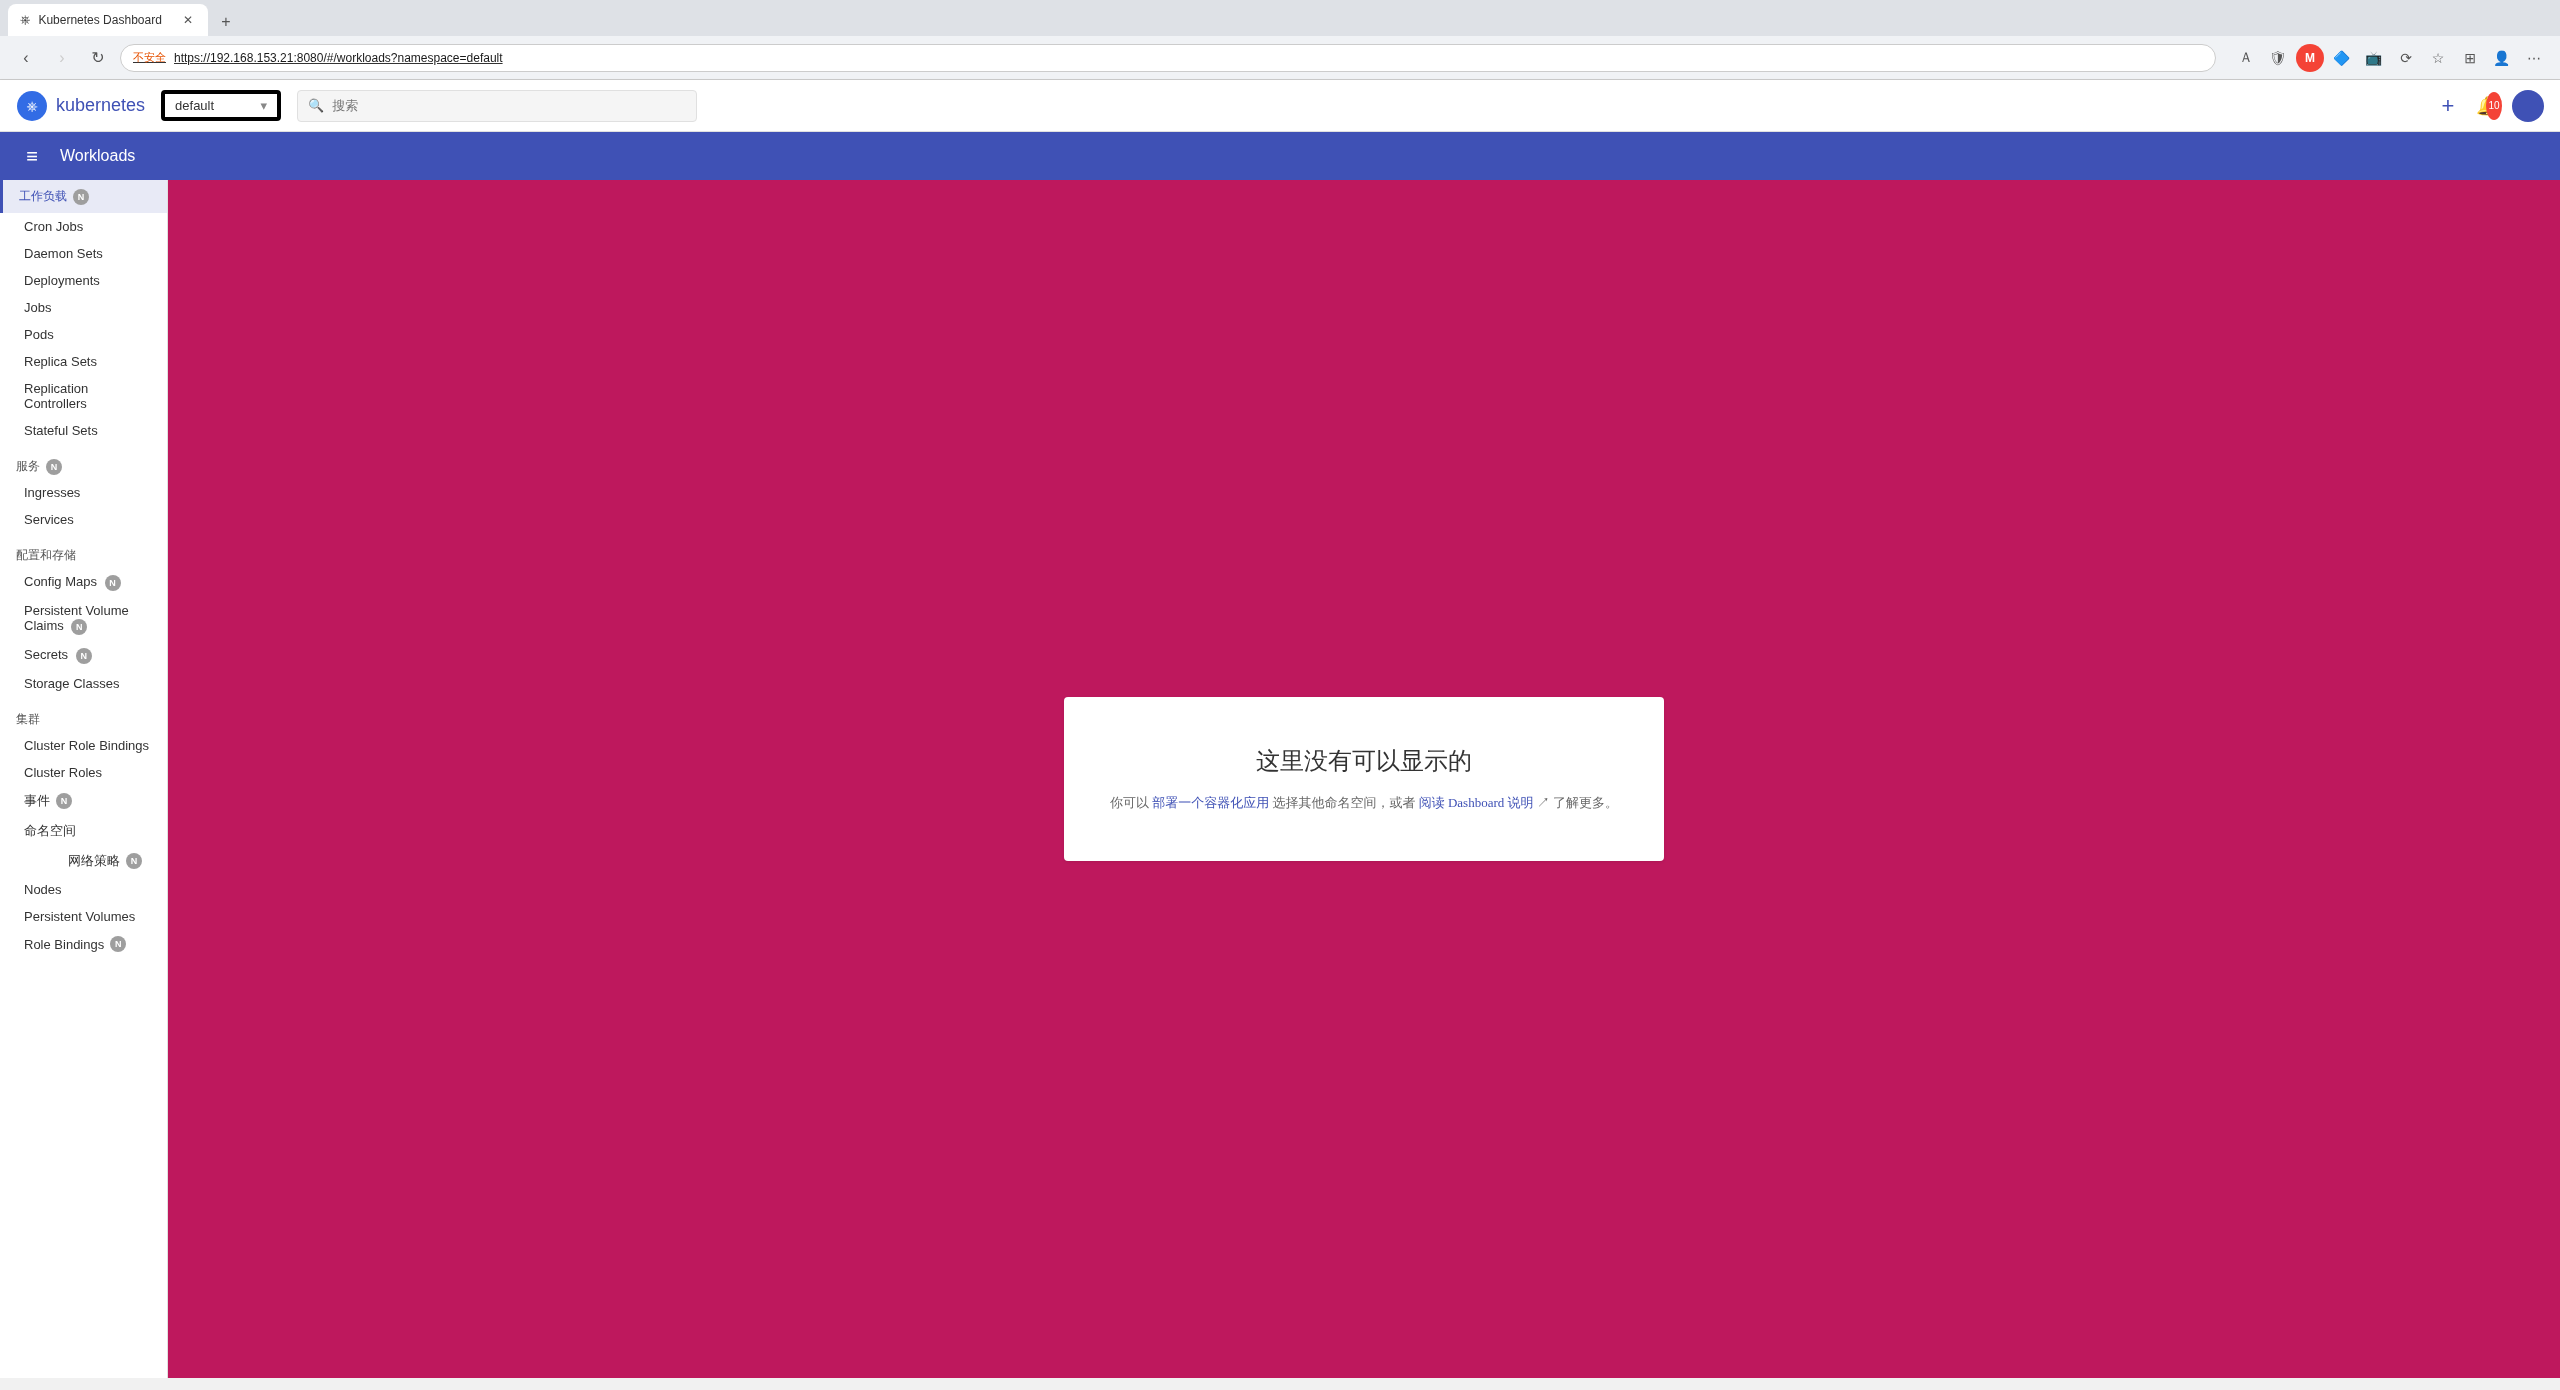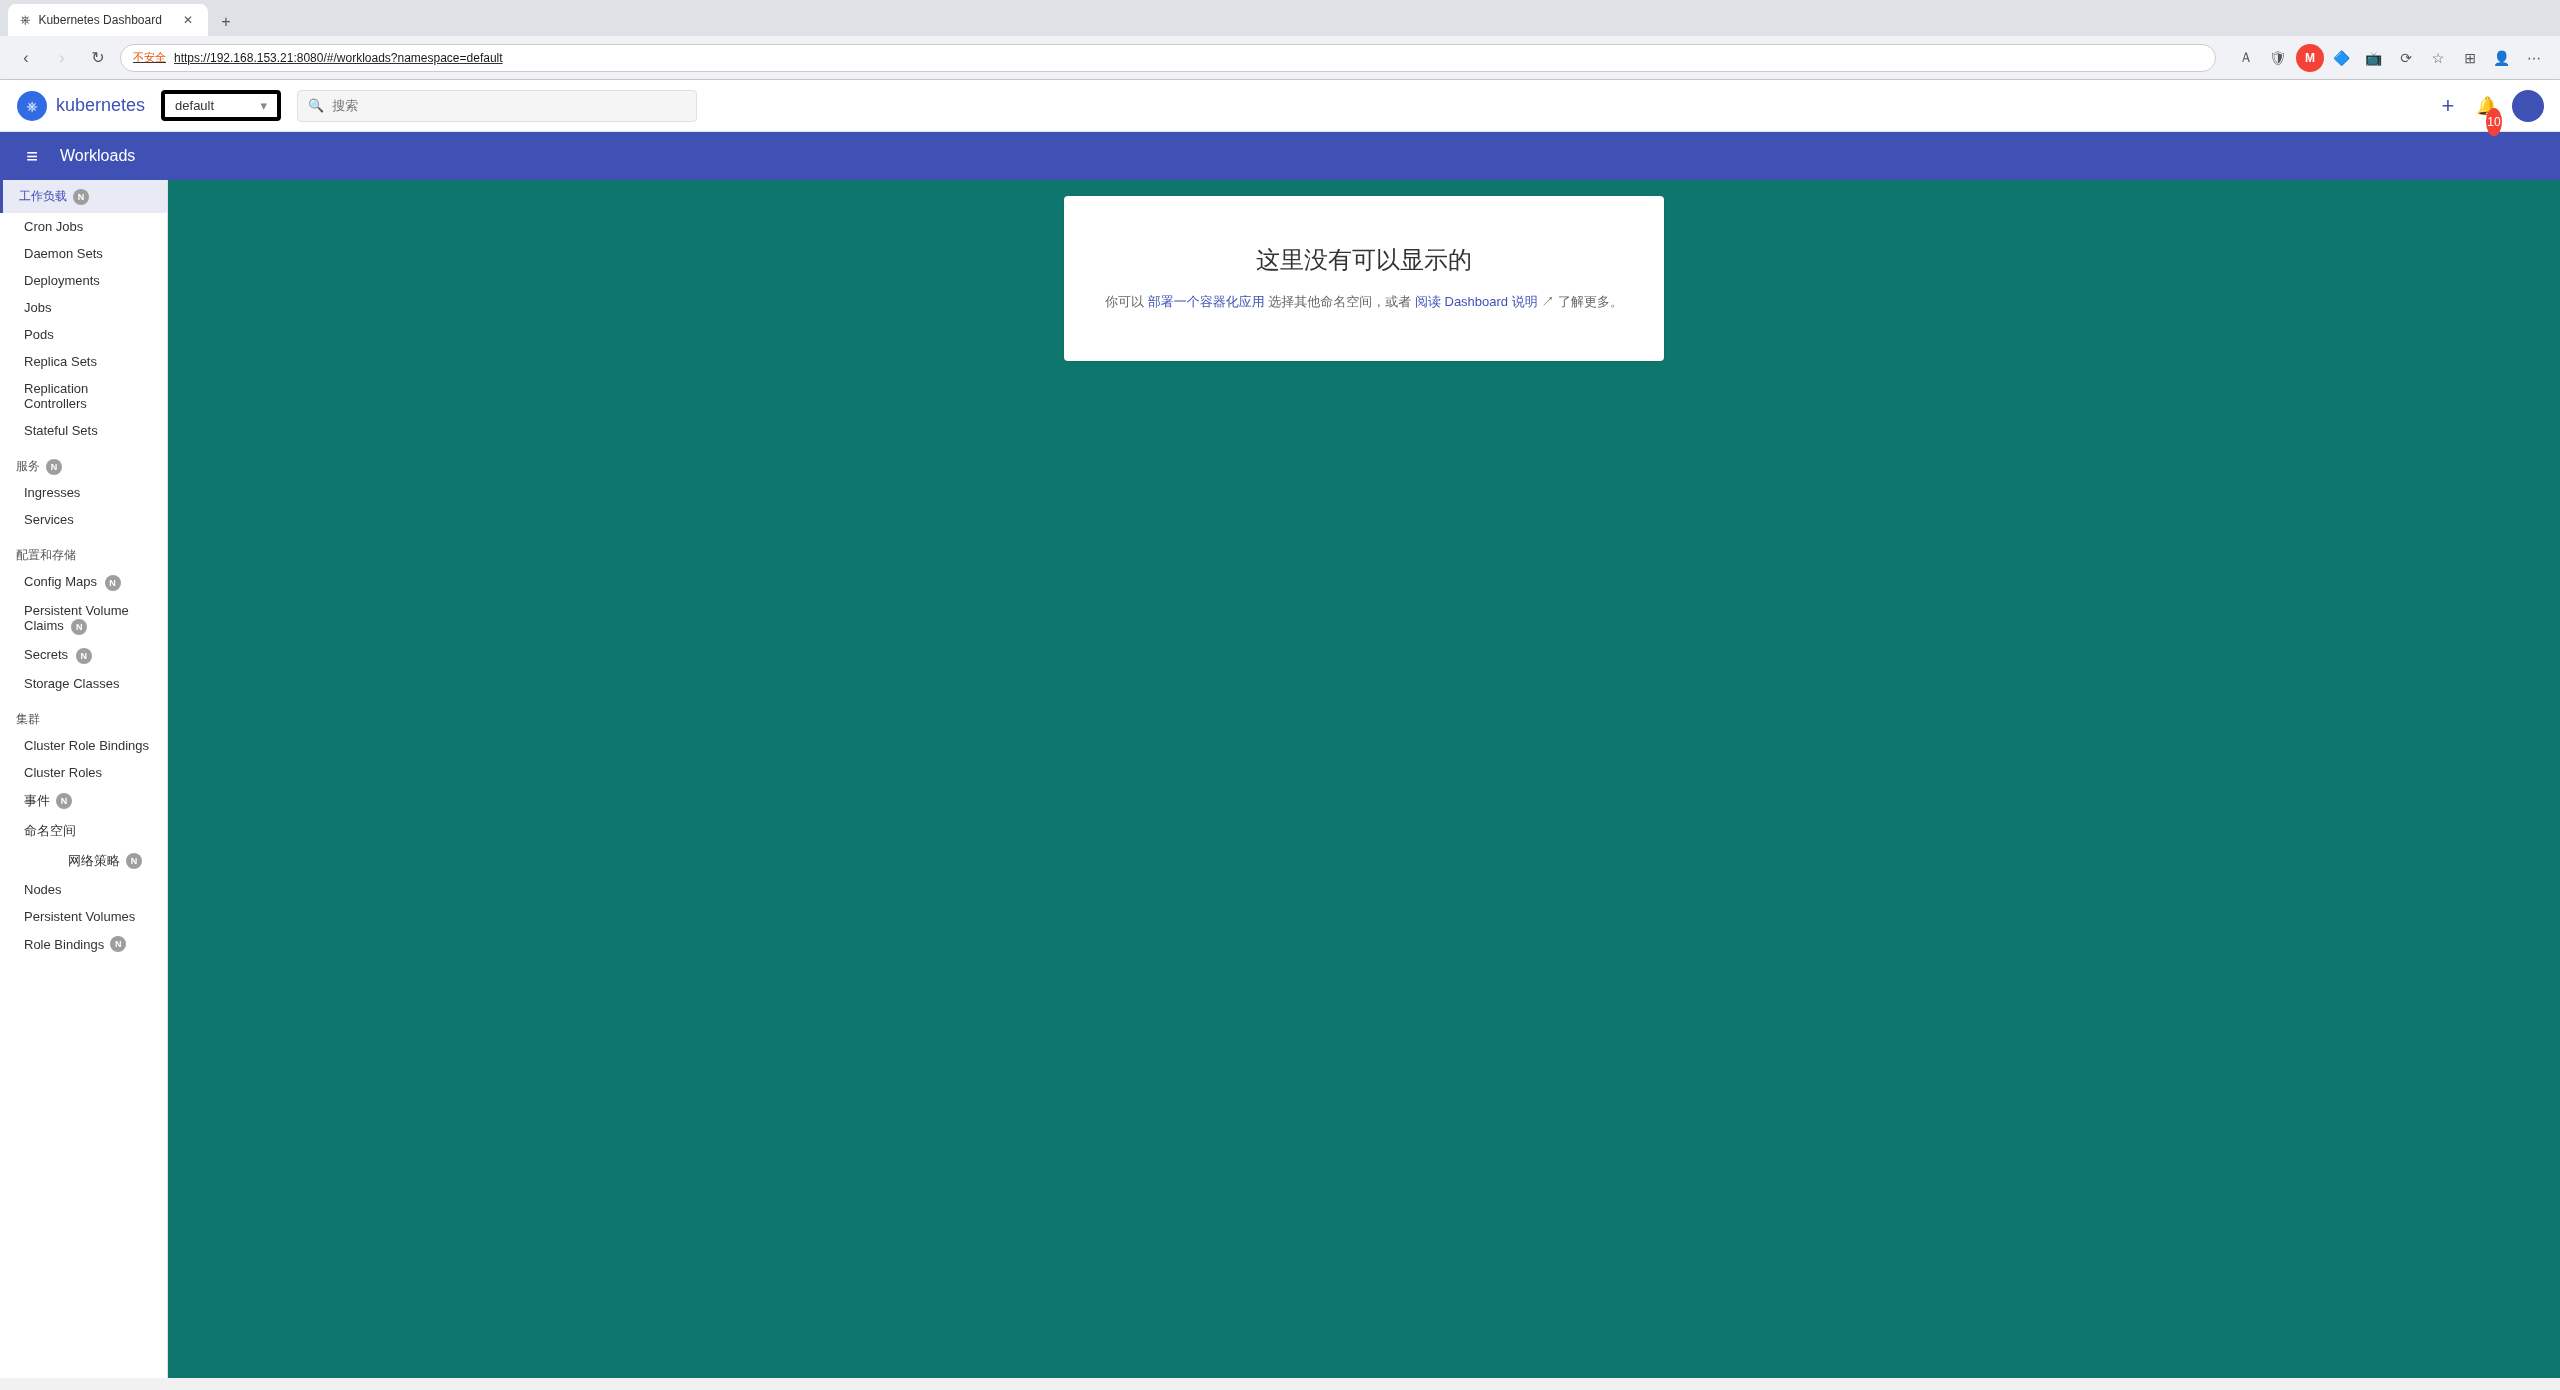--- a/index.html
+++ b/index.html
@@ -24,40 +24,40 @@
     .app-header { height: 52px; background: #fff; display: flex; align-items: center; padding: 0 16px; gap: 16px; border-bottom: 1px solid #e0e0e0; box-shadow: 0 1px 3px rgba(0,0,0,0.1); }
     .k8s-logo { display: flex; align-items: center; gap: 8px; }
     .k8s-logo-icon { width: 32px; height: 32px; }
     .k8s-logo-text { font-size: 18px; font-weight: 500; color: #3f51b5; }
     .namespace-selector { display: flex; align-items: center; gap: 4px; border: 4px solid #000000; border-radius: 4px; padding: 4px 10px; cursor: pointer; background: #fff; min-width: 120px; font-size: 13px; }
     .search-box { flex: 1; max-width: 400px; height: 32px; background: #f5f5f5; border-radius: 4px; display: flex; align-items: center; padding: 0 10px; gap: 8px; border: 1px solid #e0e0e0; }
     .search-box input { border: none; background: transparent; outline: none; font-size: 13px; color: #333; width: 100%; }
     .header-right { margin-left: auto; display: flex; align-items: center; gap: 8px; }
     .header-btn { width: 32px; height: 32px; display: flex; align-items: center; justify-content: center; border-radius: 50%; cursor: pointer; color: #555; font-size: 18px; }
     .notif-btn { position: relative; }
-    .notif-badge { position: absolute; top: 18px; right: 2px; width: 16px; height: 28px; background: #f44336; border-radius: 50%; font-size: 12px; color: #fff; display: flex; align-items: center; justify-content: center; }
+    .notif-badge { position: absolute; top: 2px; right: 2px; width: 16px; height: 28px; background: #f44336; border-radius: 50%; font-size: 10px; color: #fff; display: flex; align-items: center; justify-content: center; }
     .avatar { width: 32px; height: 32px; background: #3f51b5; border-radius: 50%; cursor: pointer; }
 
     
     .nav-bar { background: #3f51b5; height: 48px; display: flex; align-items: center; padding: 0 16px; gap: 12px; }
     .hamburger { color: #fff; font-size: 20px; cursor: pointer; width: 32px; height: 32px; display: flex; align-items: center; justify-content: center; }
     .nav-title { color: #fff; font-size: 16px; font-weight: 400; }
 
     
     .main-content { display: flex; flex: 1; overflow: hidden; }
 
     
     .sidebar { width: 168px; background: #fff; overflow-y: auto; border-right: 1px solid #e0e0e0; font-size: 13px; flex-shrink: 0; }
     .sidebar-section-header { padding: 10px 16px 4px 16px; font-size: 12px; color: #555; display: flex; align-items: center; gap: 6px; }
     .sidebar-badge { display: inline-flex; align-items: center; justify-content: center; width: 16px; height: 16px; background: #9e9e9e; border-radius: 50%; font-size: 9px; color: #fff; font-weight: bold; }
     .sidebar-item { padding: 6px 16px 6px 24px; cursor: pointer; color: #333; display: block; text-decoration: none; }
     .sidebar-section-header.active { color: #3f51b5; background: #e8eaf6; padding: 8px 16px; border-left: 3px solid #3f51b5; }
 
     
-    .content-area { flex: 1; overflow: auto; background: #0f766e; display: flex; align-items: flex-start; justify-content: center; padding: 16px; }
+    .content-area { flex: 1; overflow: auto; background: #be185d; display: flex; align-items: center; justify-content: center; padding: 16px; font-family: Liberation Serif, serif; }
     .empty-state { background: #fff; border-radius: 4px; padding: 48px 32px; text-align: center; min-width: 600px; box-shadow: 0 1px 3px rgba(0,0,0,0.1); }
     .empty-title { font-size: 24px; color: #333; margin-bottom: 16px; }
     .empty-desc { font-size: 13px; color: #666; line-height: 1.6; }
     .empty-link { color: #3f51b5; text-decoration: none; }
   </style>
 </head>
 <body>
 
 <div class="browser-tab-bar">
   <div class="browser-tab">

